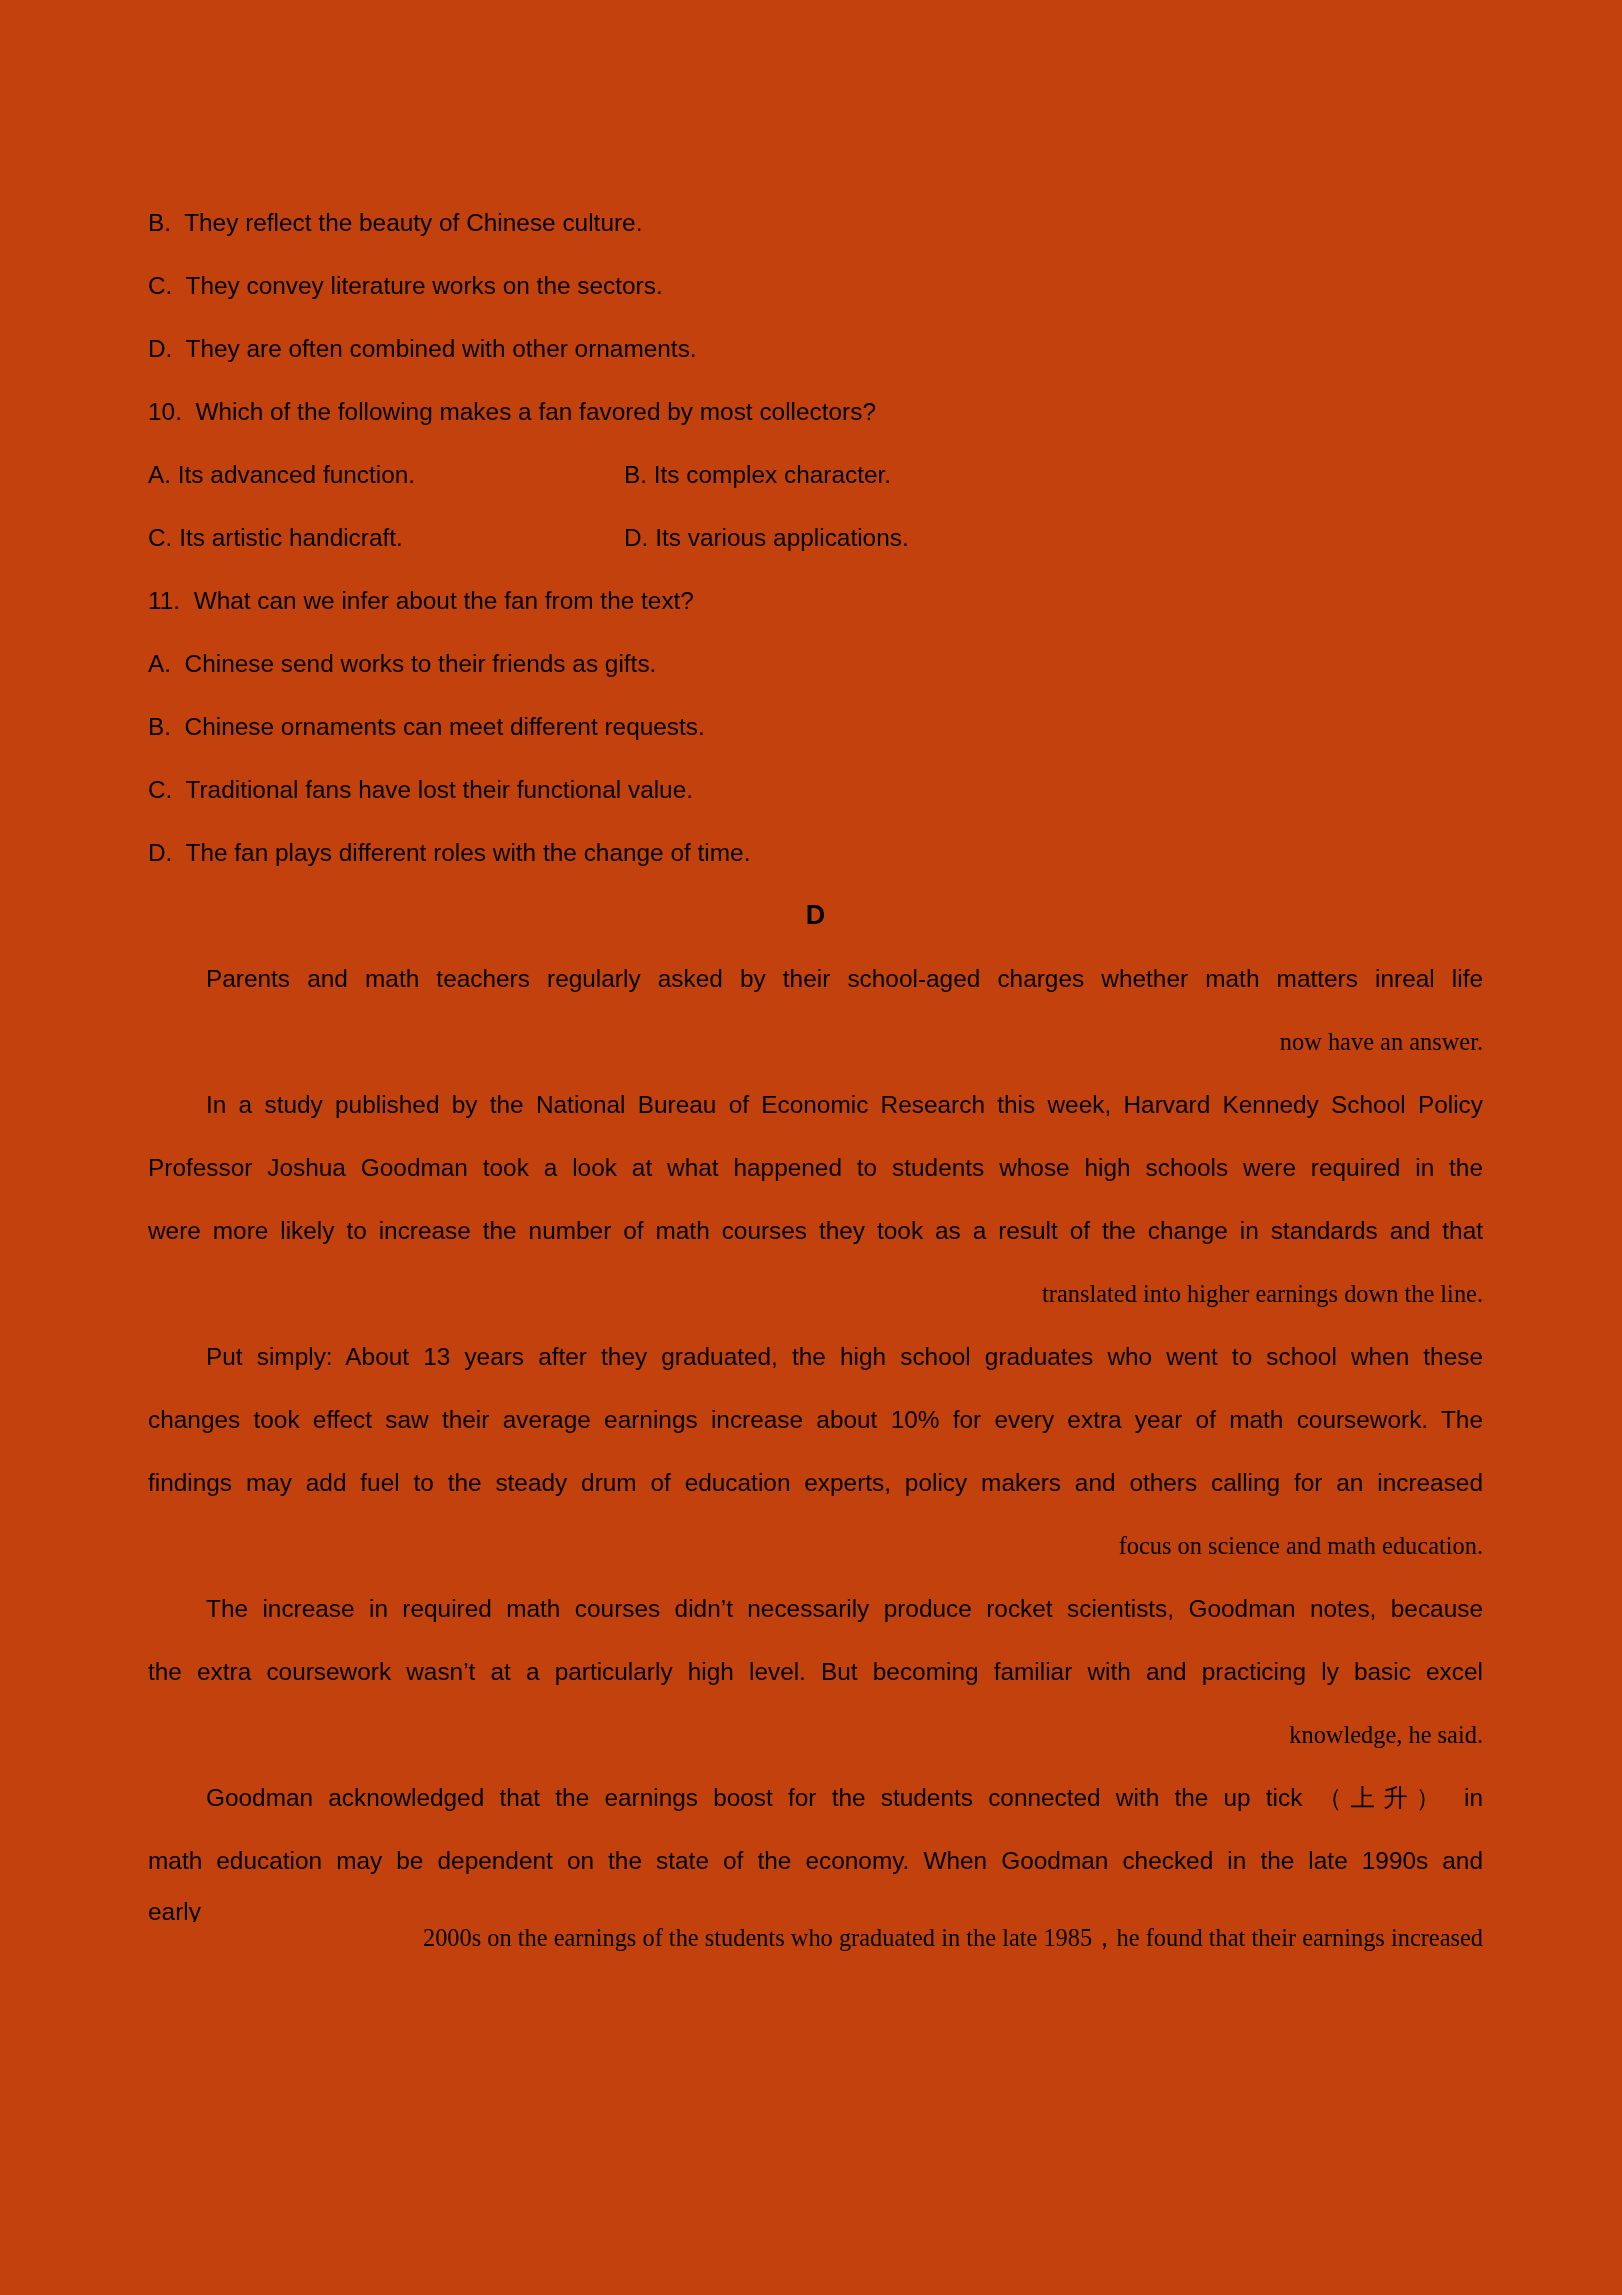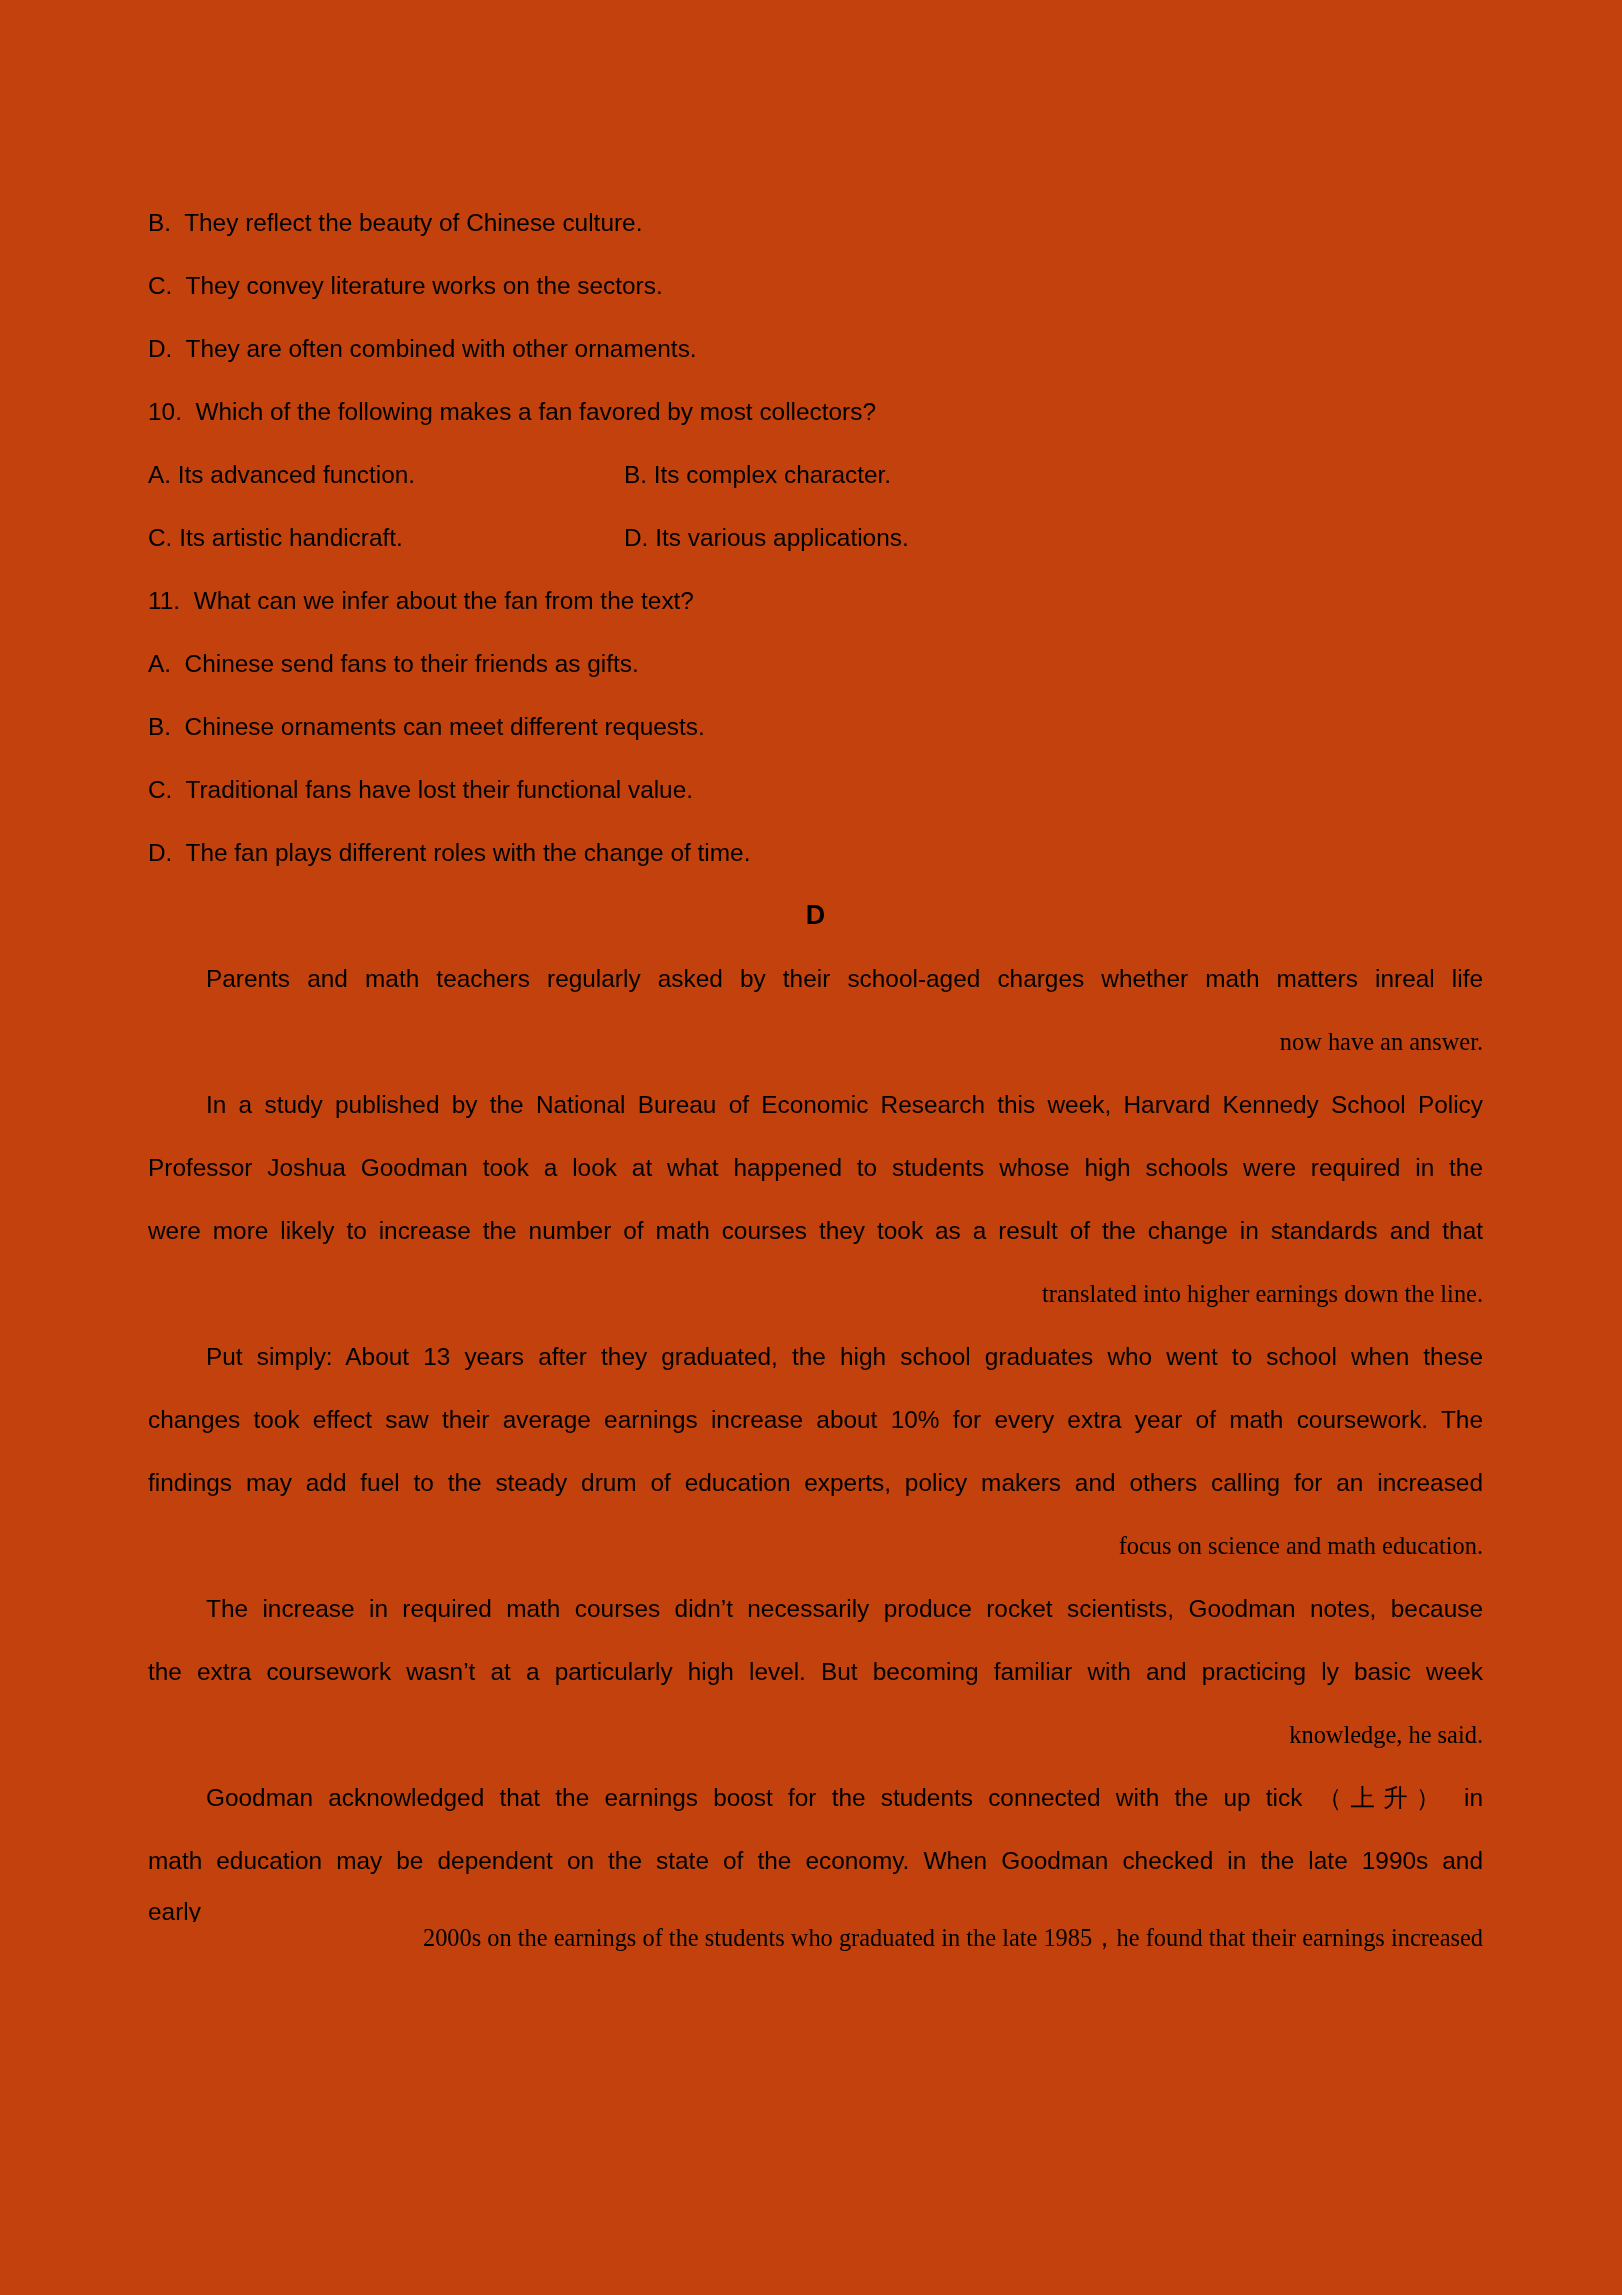--- a/index.html
+++ b/index.html
@@ -40,37 +40,37 @@
 
 <div class="page">
   <div class="doc" id="doc">
       <div class="ln opt">B.  They reflect the beauty of Chinese culture.</div>
       <div class="ln opt">C.  They convey literature works on the sectors.</div>
       <div class="ln opt">D.  They are often combined with other ornaments.</div>
       <div class="ln opt">10.  Which of the following makes a fan favored by most collectors?</div>
       <div class="ln opt"><span class="cell">A. Its advanced function.</span><span>B. Its complex character.</span></div>
       <div class="ln opt"><span class="cell">C. Its artistic handicraft.</span><span>D. Its various applications.</span></div>
       <div class="ln opt">11.  What can we infer about the fan from the text?</div>
-      <div class="ln opt">A.  Chinese send fans to their friends as gifts.</div>
+      <div class="ln opt">A.  Chinese send works to their friends as gifts.</div>
       <div class="ln opt">B.  Chinese ornaments can meet different requests.</div>
       <div class="ln opt">C.  Traditional fans have lost their functional value.</div>
       <div class="ln opt">D.  The fan plays different roles with the change of time.</div>
       <div class="ln head">D</div>
       <div class="ln just indent">Parents and math teachers regularly asked by their school-aged charges whether math matters inreal life</div>
       <div class="ln lastln">now have an answer.</div>
       <div class="ln just indent">In a study published by the National Bureau of Economic Research this week, Harvard Kennedy School Policy</div>
       <div class="ln just">Professor Joshua Goodman took a look at what happened to students whose high schools were required in the</div>
       <div class="ln just">were more likely to increase the number of math courses they took as a result of the change in standards and that</div>
       <div class="ln lastln">translated into higher earnings down the line.</div>
       <div class="ln just indent">Put simply: About 13 years after they graduated, the high school graduates who went to school when these</div>
       <div class="ln just">changes took effect saw their average earnings increase about 10% for every extra year of math coursework. The</div>
       <div class="ln just">findings may add fuel to the steady drum of education experts, policy makers and others calling for an increased</div>
       <div class="ln lastln">focus on science and math education.</div>
       <div class="ln just indent">The increase in required math courses didn’t necessarily produce rocket scientists, Goodman notes, because</div>
-      <div class="ln just">the extra coursework wasn’t at a particularly high level. But becoming familiar with and practicing ly basic week</div>
+      <div class="ln just">the extra coursework wasn’t at a particularly high level. But becoming familiar with and practicing ly basic excel</div>
       <div class="ln lastln">knowledge, he said.</div>
       <div class="ln just indent">Goodman acknowledged that the earnings boost for the students connected with the up tick （上升） in</div>
       <div class="ln just">math education may be dependent on the state of the economy. When Goodman checked in the late 1990s and</div>
       <div class="clip">early</div>
       <div class="tail lastln">2000s on the earnings of the students who graduated in the late 1985，he found that their earnings increased</div>
     </div>
 </div>
 
 
 </body></html>

